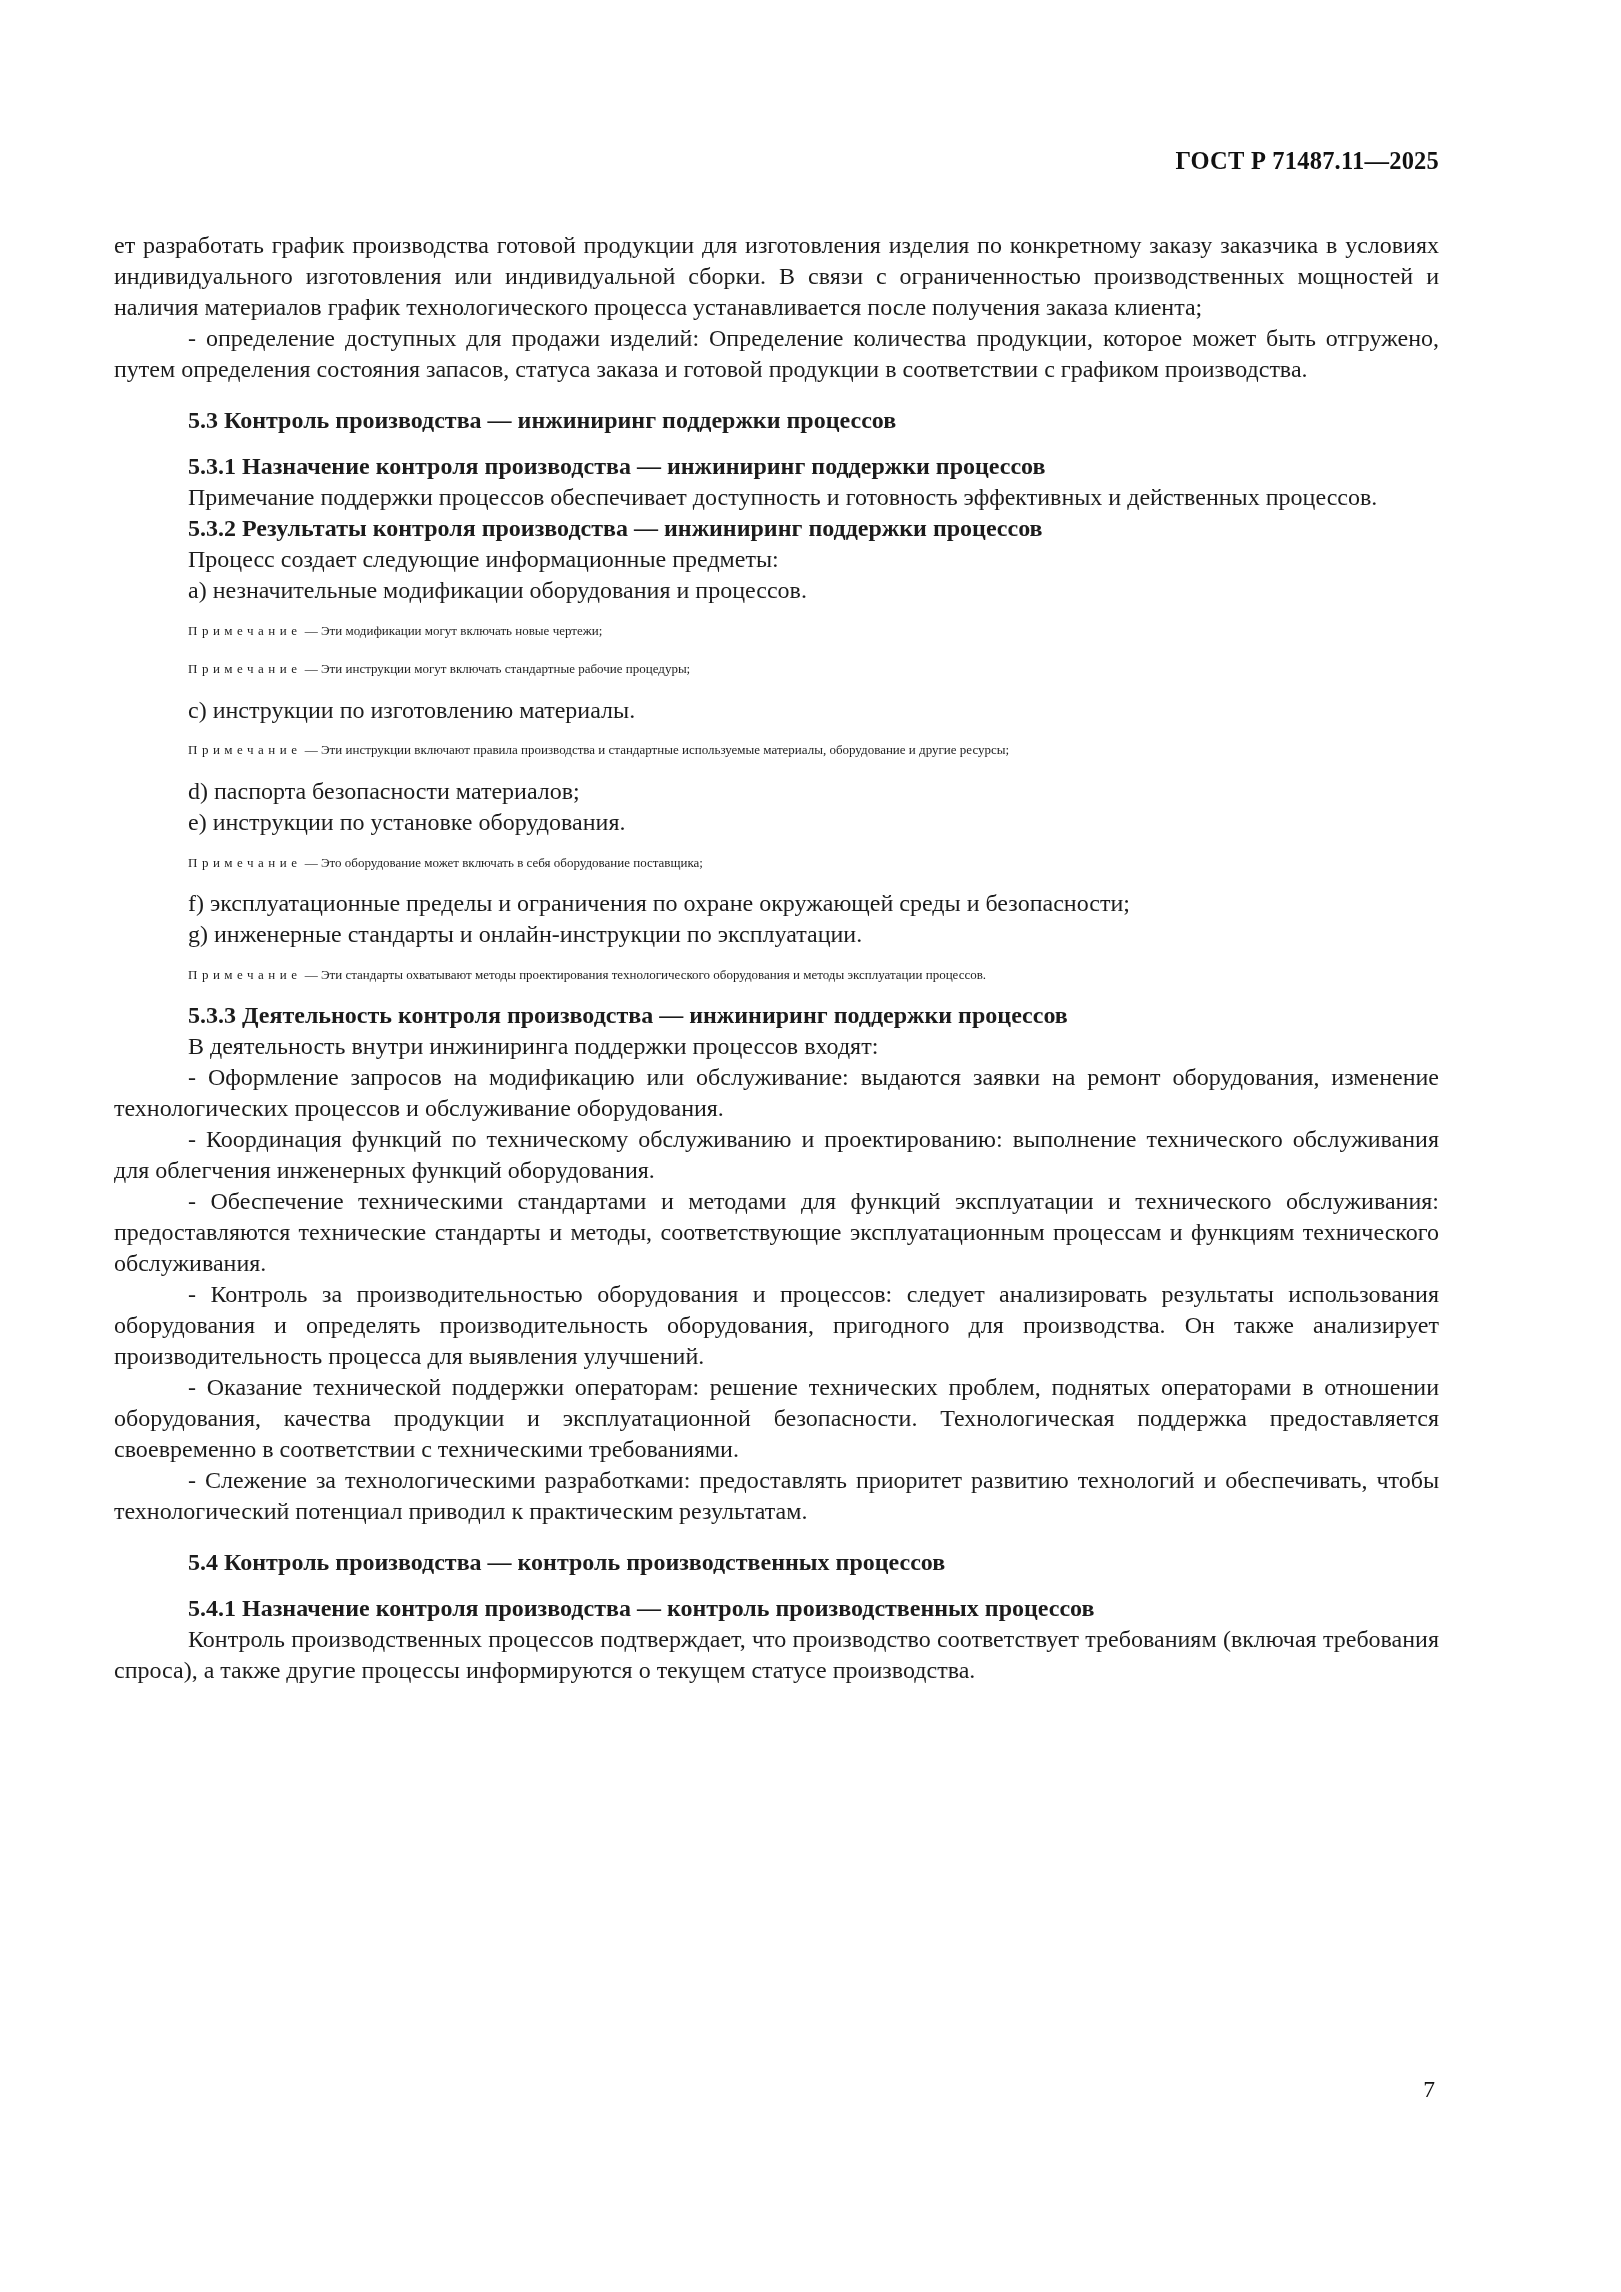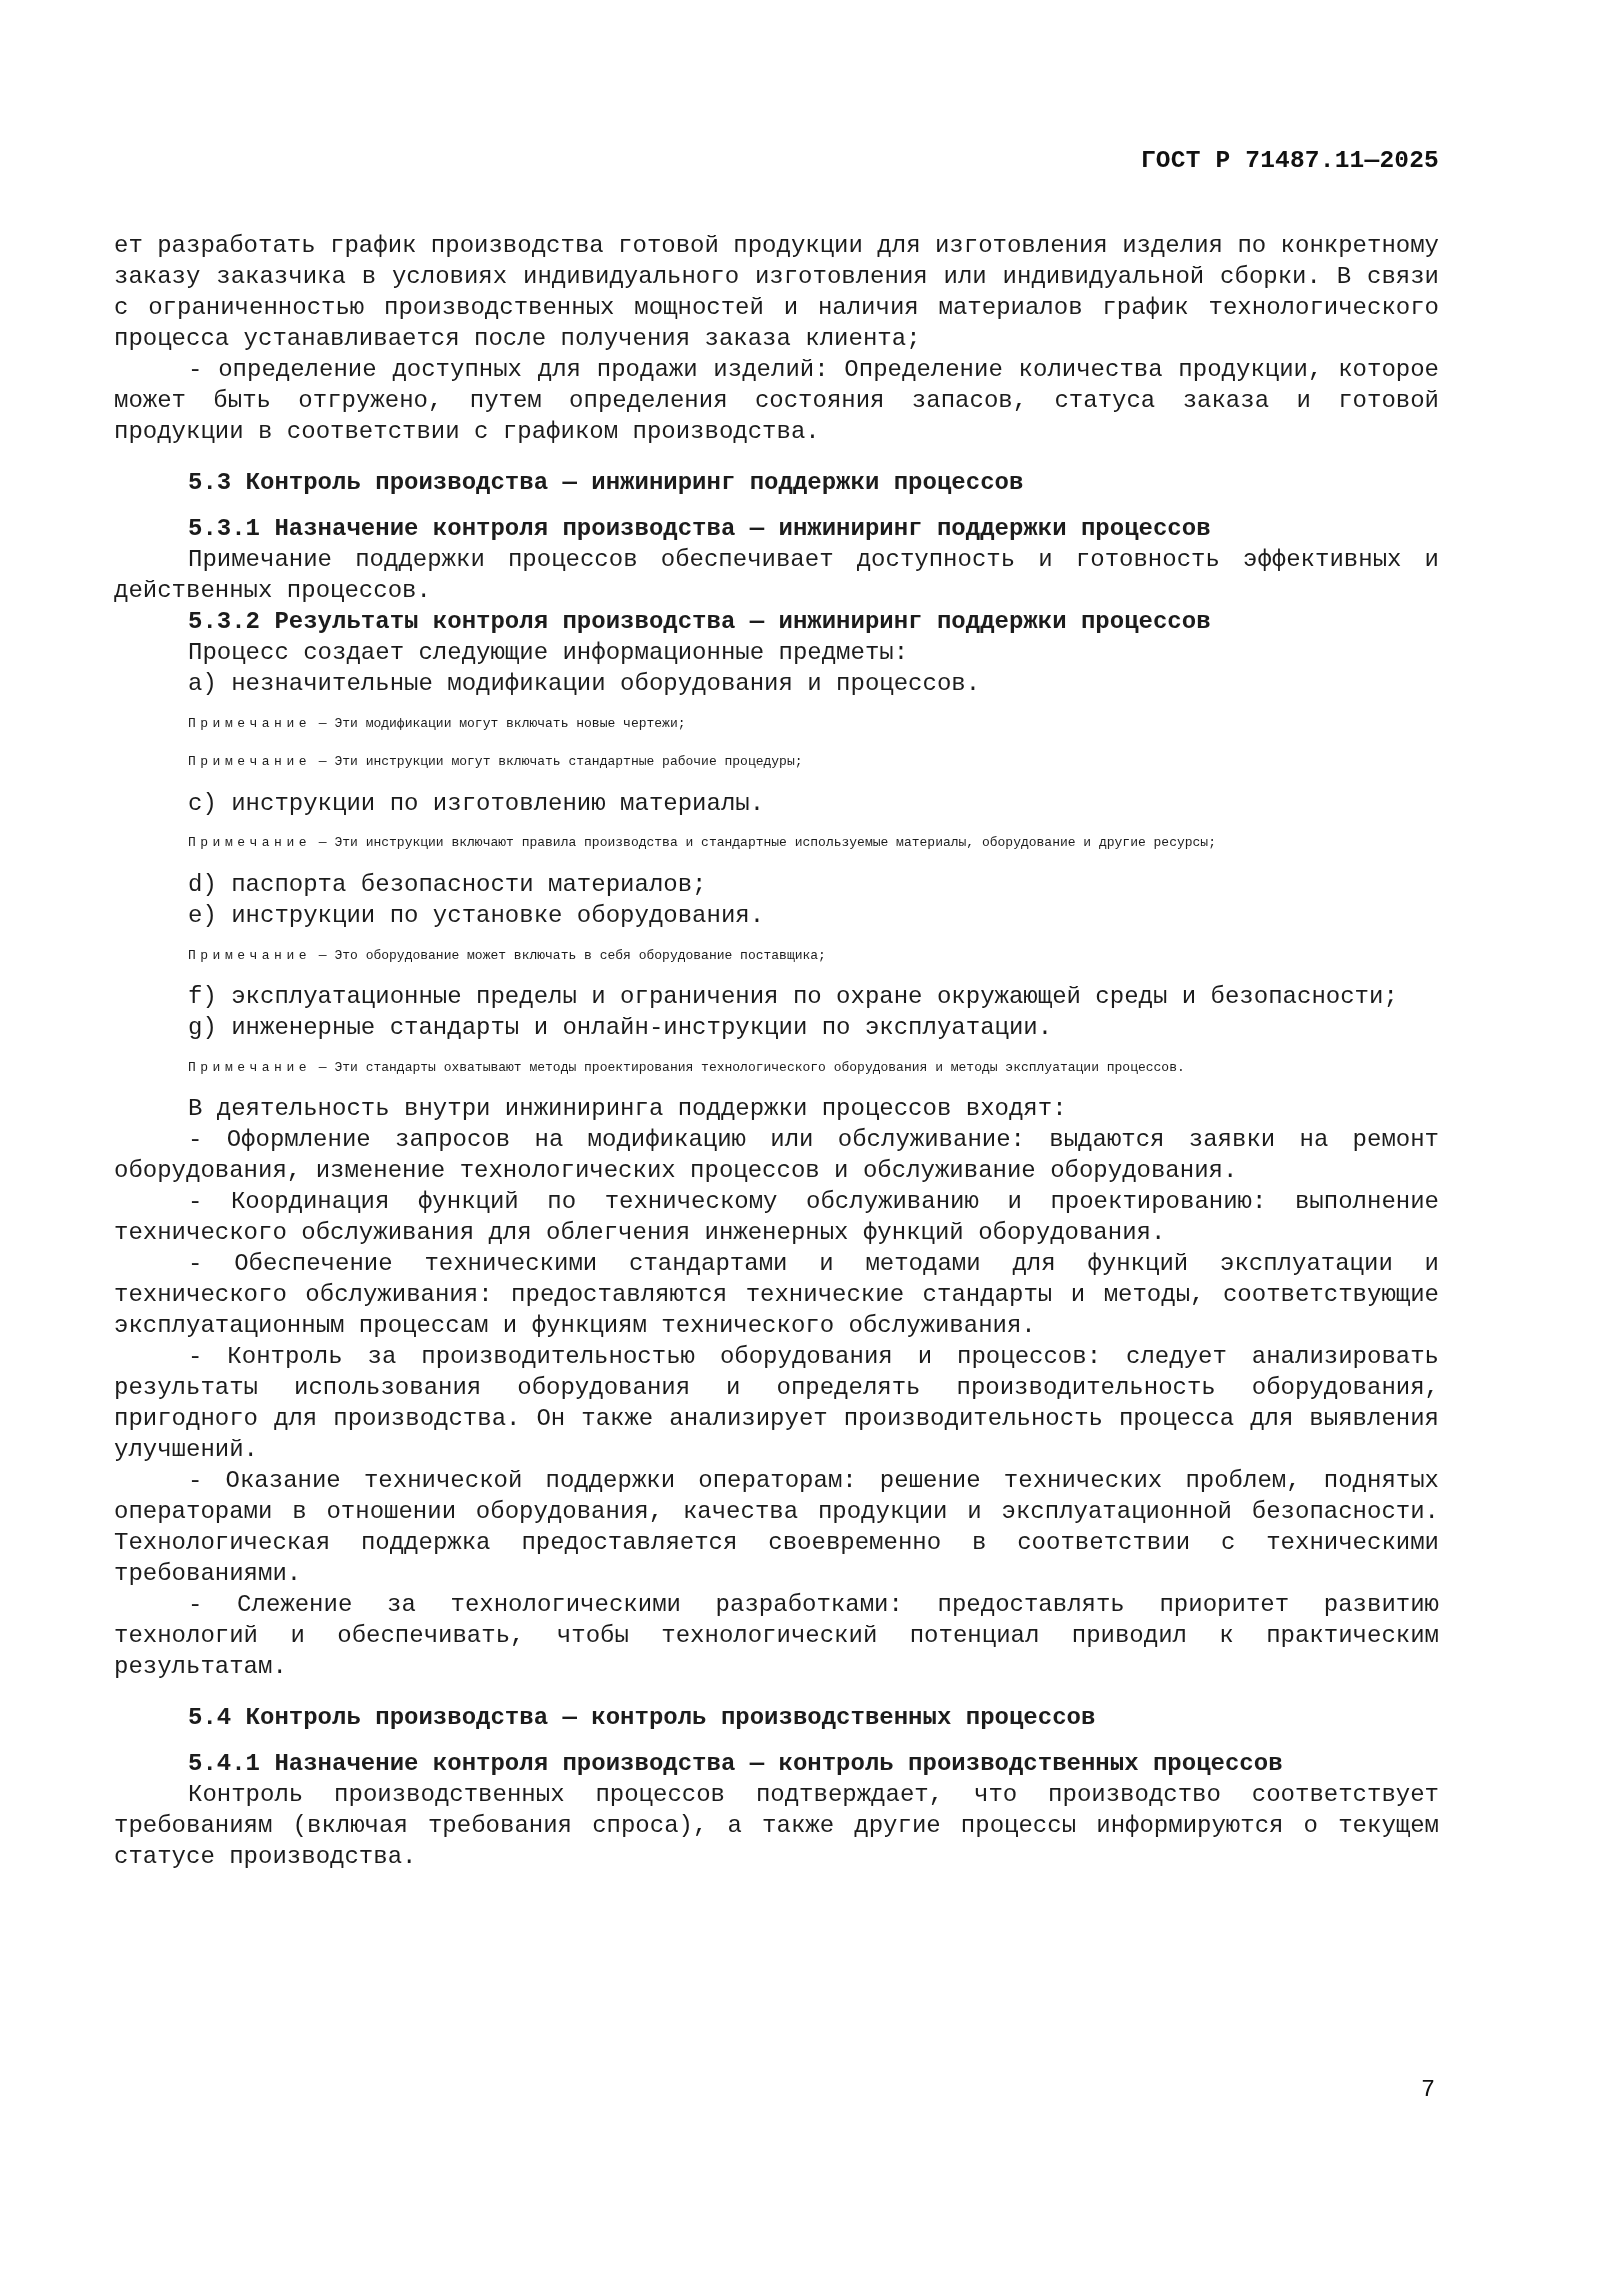--- a/index.html
+++ b/index.html
@@ -1,19 +1,19 @@
 <!DOCTYPE html>
 <html><head>
 <meta charset="utf-8">
 <style>
   html, body { margin: 0; padding: 0; background: #ffffff; }
   body { width: 1621px; height: 2293px; position: relative; overflow: hidden; }
   .page {
     position: absolute; left: 0; top: 0; width: 1621px; height: 2281px;
-    font-family: Liberation Mono, monospace; color: #1c1c1c;
+    font-family: Liberation Serif, serif; color: #1c1c1c;
   }
   .header {
     position: absolute; right: 182px; top: 147px;
     font-size: 24.5px; font-weight: bold; letter-spacing: 0.2px; color: #111;
   }
   .content {
     position: absolute; left: 114px; top: 230px; width: 1325px;
     font-size: 24px; line-height: 31px;
   }
   .content p { margin: 0; text-align: justify; }
@@ -58,20 +58,21 @@
     <p class="note"><span class="lbl">Примечание</span> <span>— Эти инструкции включают правила производства и стандартные используемые материалы, оборудование и другие ресурсы;</span></p>
 
     <p class="item">d)  паспорта безопасности материалов;</p>
     <p class="item">e)  инструкции по установке оборудования.</p>
     <p class="note"><span class="lbl">Примечание</span> <span>— Это оборудование может включать в себя оборудование поставщика;</span></p>
 
     <p class="item">f)  эксплуатационные пределы и ограничения по охране окружающей среды и безопасности;</p>
     <p class="item">g)  инженерные стандарты и онлайн-инструкции по эксплуатации.</p>
     <p class="note"><span class="lbl">Примечание</span> <span>— Эти стандарты охватывают методы проектирования технологического оборудования и методы эксплуатации процессов.</span></p>
 
+    <p class="h3">5.3.3 Деятельность контроля производства — инжиниринг поддержки процессов</p>
     <p class="ind">В деятельность внутри инжиниринга поддержки процессов входят:</p>
     <p class="ind">- Оформление запросов на модификацию или обслуживание: выдаются заявки на ремонт оборудования, изменение технологических процессов и обслуживание оборудования.</p>
     <p class="ind">- Координация функций по техническому обслуживанию и проектированию: выполнение технического обслуживания для облегчения инженерных функций оборудования.</p>
     <p class="ind">- Обеспечение техническими стандартами и методами для функций эксплуатации и технического обслуживания: предоставляются технические стандарты и методы, соответствующие эксплуатационным процессам и функциям технического обслуживания.</p>
     <p class="ind">- Контроль за производительностью оборудования и процессов: следует анализировать результаты использования оборудования и определять производительность оборудования, пригодного для производства. Он также анализирует производительность процесса для выявления улучшений.</p>
     <p class="ind">- Оказание технической поддержки операторам: решение технических проблем, поднятых операторами в отношении оборудования, качества продукции и эксплуатационной безопасности. Технологическая поддержка предоставляется своевременно в соответствии с техническими требованиями.</p>
     <p class="ind">- Слежение за технологическими разработками: предоставлять приоритет развитию технологий и обеспечивать, чтобы технологический потенциал приводил к практическим результатам.</p>
 
     <p class="h2">5.4 Контроль производства — контроль производственных процессов</p>
 

